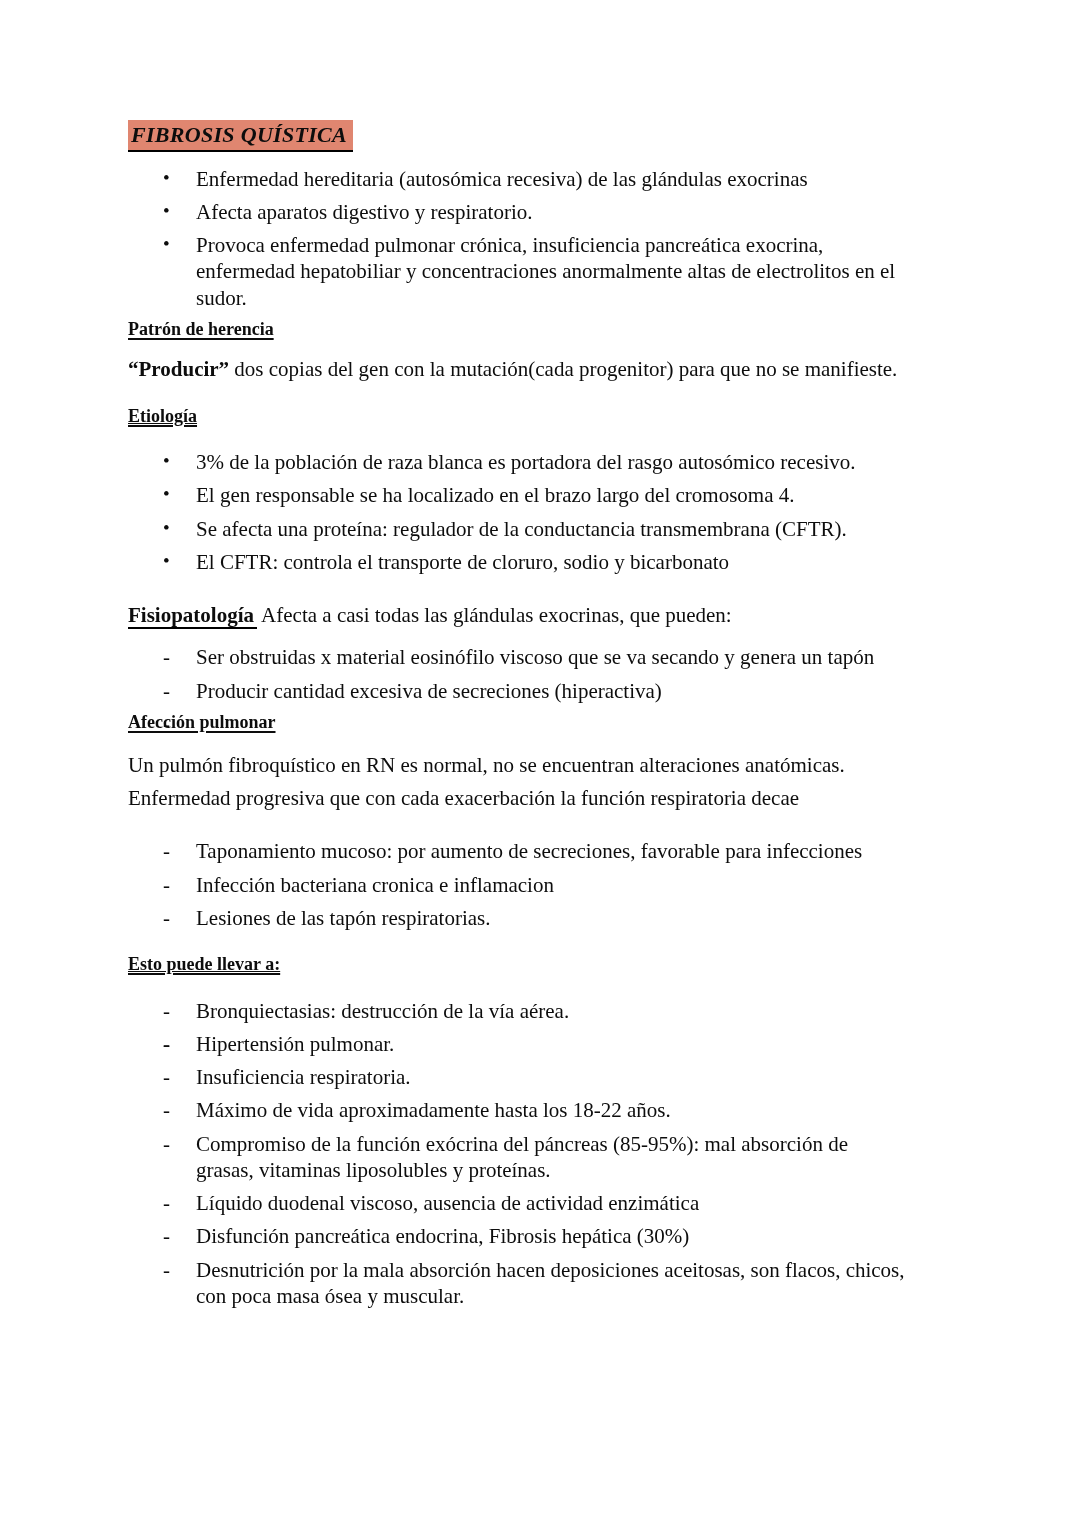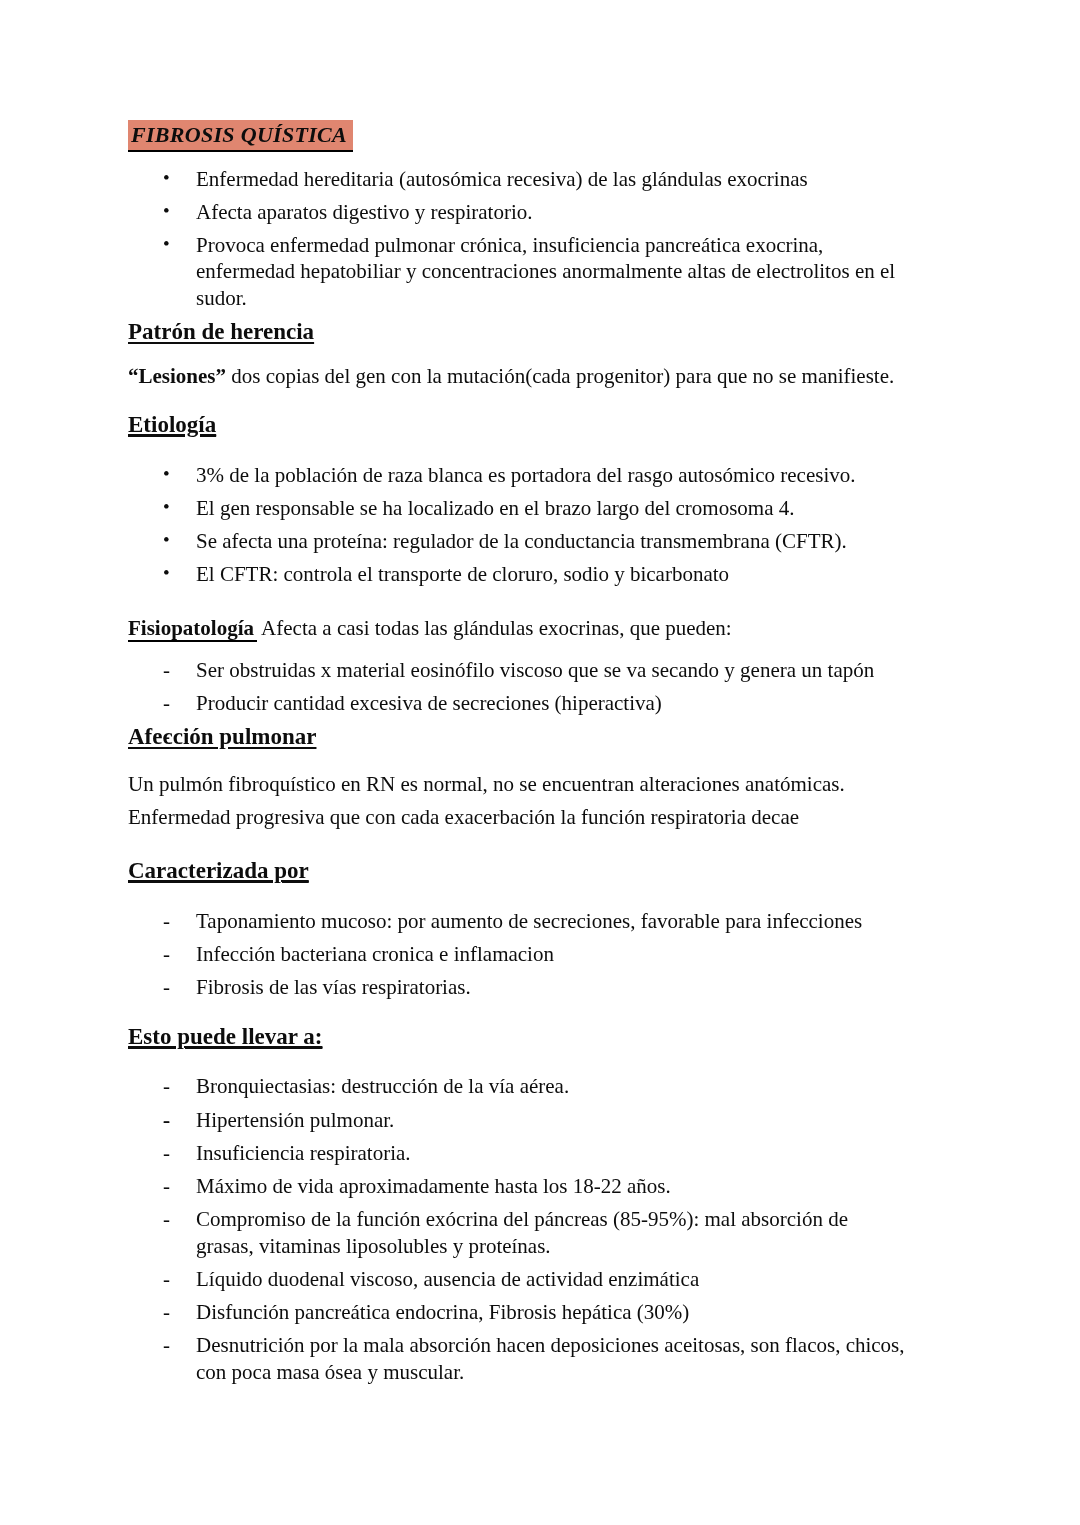--- a/index.html
+++ b/index.html
@@ -26,21 +26,21 @@
     display: inline-block;
     font-weight: bold;
     font-style: italic;
     font-size: 22px;
     letter-spacing: 0.3px;
     padding: 1px 6px 1px 3px;
     border-bottom: 2px solid #000;
     margin: 0 0 6px 0;
   }
   h2 {
-    font-size: 23px;
+    font-size: 18px;
     font-weight: bold;
     margin: 0;
     line-height: 1.25;
   }
   h2 .hline {
     text-decoration: underline;
     text-decoration-thickness: 2px;
     text-underline-offset: 3px;
   }
   h2.after-list { margin: 3px 0 16px 0; }
@@ -98,21 +98,21 @@
       <span class="marker">•</span>
       <span>Provoca enfermedad pulmonar crónica, insuficiencia pancreática exocrina, enfermedad hepatobiliar y concentraciones anormalmente altas de electrolitos en el sudor.</span>
     </li>
   </ul>
 
   <h2 class="after-list">
     <span class="hline">Patrón de herencia</span>
   </h2>
 
 
-  <p class="quote-para"><span class="b">“Lesiones”</span><span> dos copias del gen con la mutación(cada progenitor) para que no se manifieste.</span></p>
+  <p class="quote-para"><span class="b">“Producir”</span><span> dos copias del gen con la mutación(cada progenitor) para que no se manifieste.</span></p>
 
   <h2 class="spaced">
     <span class="hline">Etiología</span>
   </h2>
 
   <ul class="doclist bullets">
     <li>
       <span class="marker">•</span>
       <span>3% de la población de raza blanca es portadora del rasgo autosómico recesivo.</span>
     </li>
@@ -145,36 +145,33 @@
       <span class="marker">-</span>
     </li>
   </ul>
 
   <h2 class="after-list">
     <span class="hline">Afección pulmonar</span>
   </h2>
 
   <p class="body-para"><span>Un pulmón fibroquístico en RN es normal, no se encuentran alteraciones anatómicas.</span><br><span>Enfermedad progresiva que con cada exacerbación la función respiratoria decae</span></p>
 
-  <h2 class="spaced">
-    <span class="hline">Caracterizada por</span>
-  </h2>
 
   <ul class="doclist dashes">
     <li>
       <span class="marker">-</span>
       <span>Taponamiento mucoso: por aumento de secreciones, favorable para infecciones</span>
     </li>
     <li>
       <span class="marker">-</span>
       <span>Infección bacteriana cronica e inflamacion</span>
     </li>
     <li>
       <span class="marker">-</span>
-      <span>Fibrosis de las vías respiratorias.</span>
+      <span>Lesiones de las tapón respiratorias.</span>
     </li>
   </ul>
 
   <h2 class="spaced">
     <span class="hline">Esto puede llevar a:</span>
   </h2>
 
   <ul class="doclist dashes">
     <li>
       <span class="marker">-</span>

